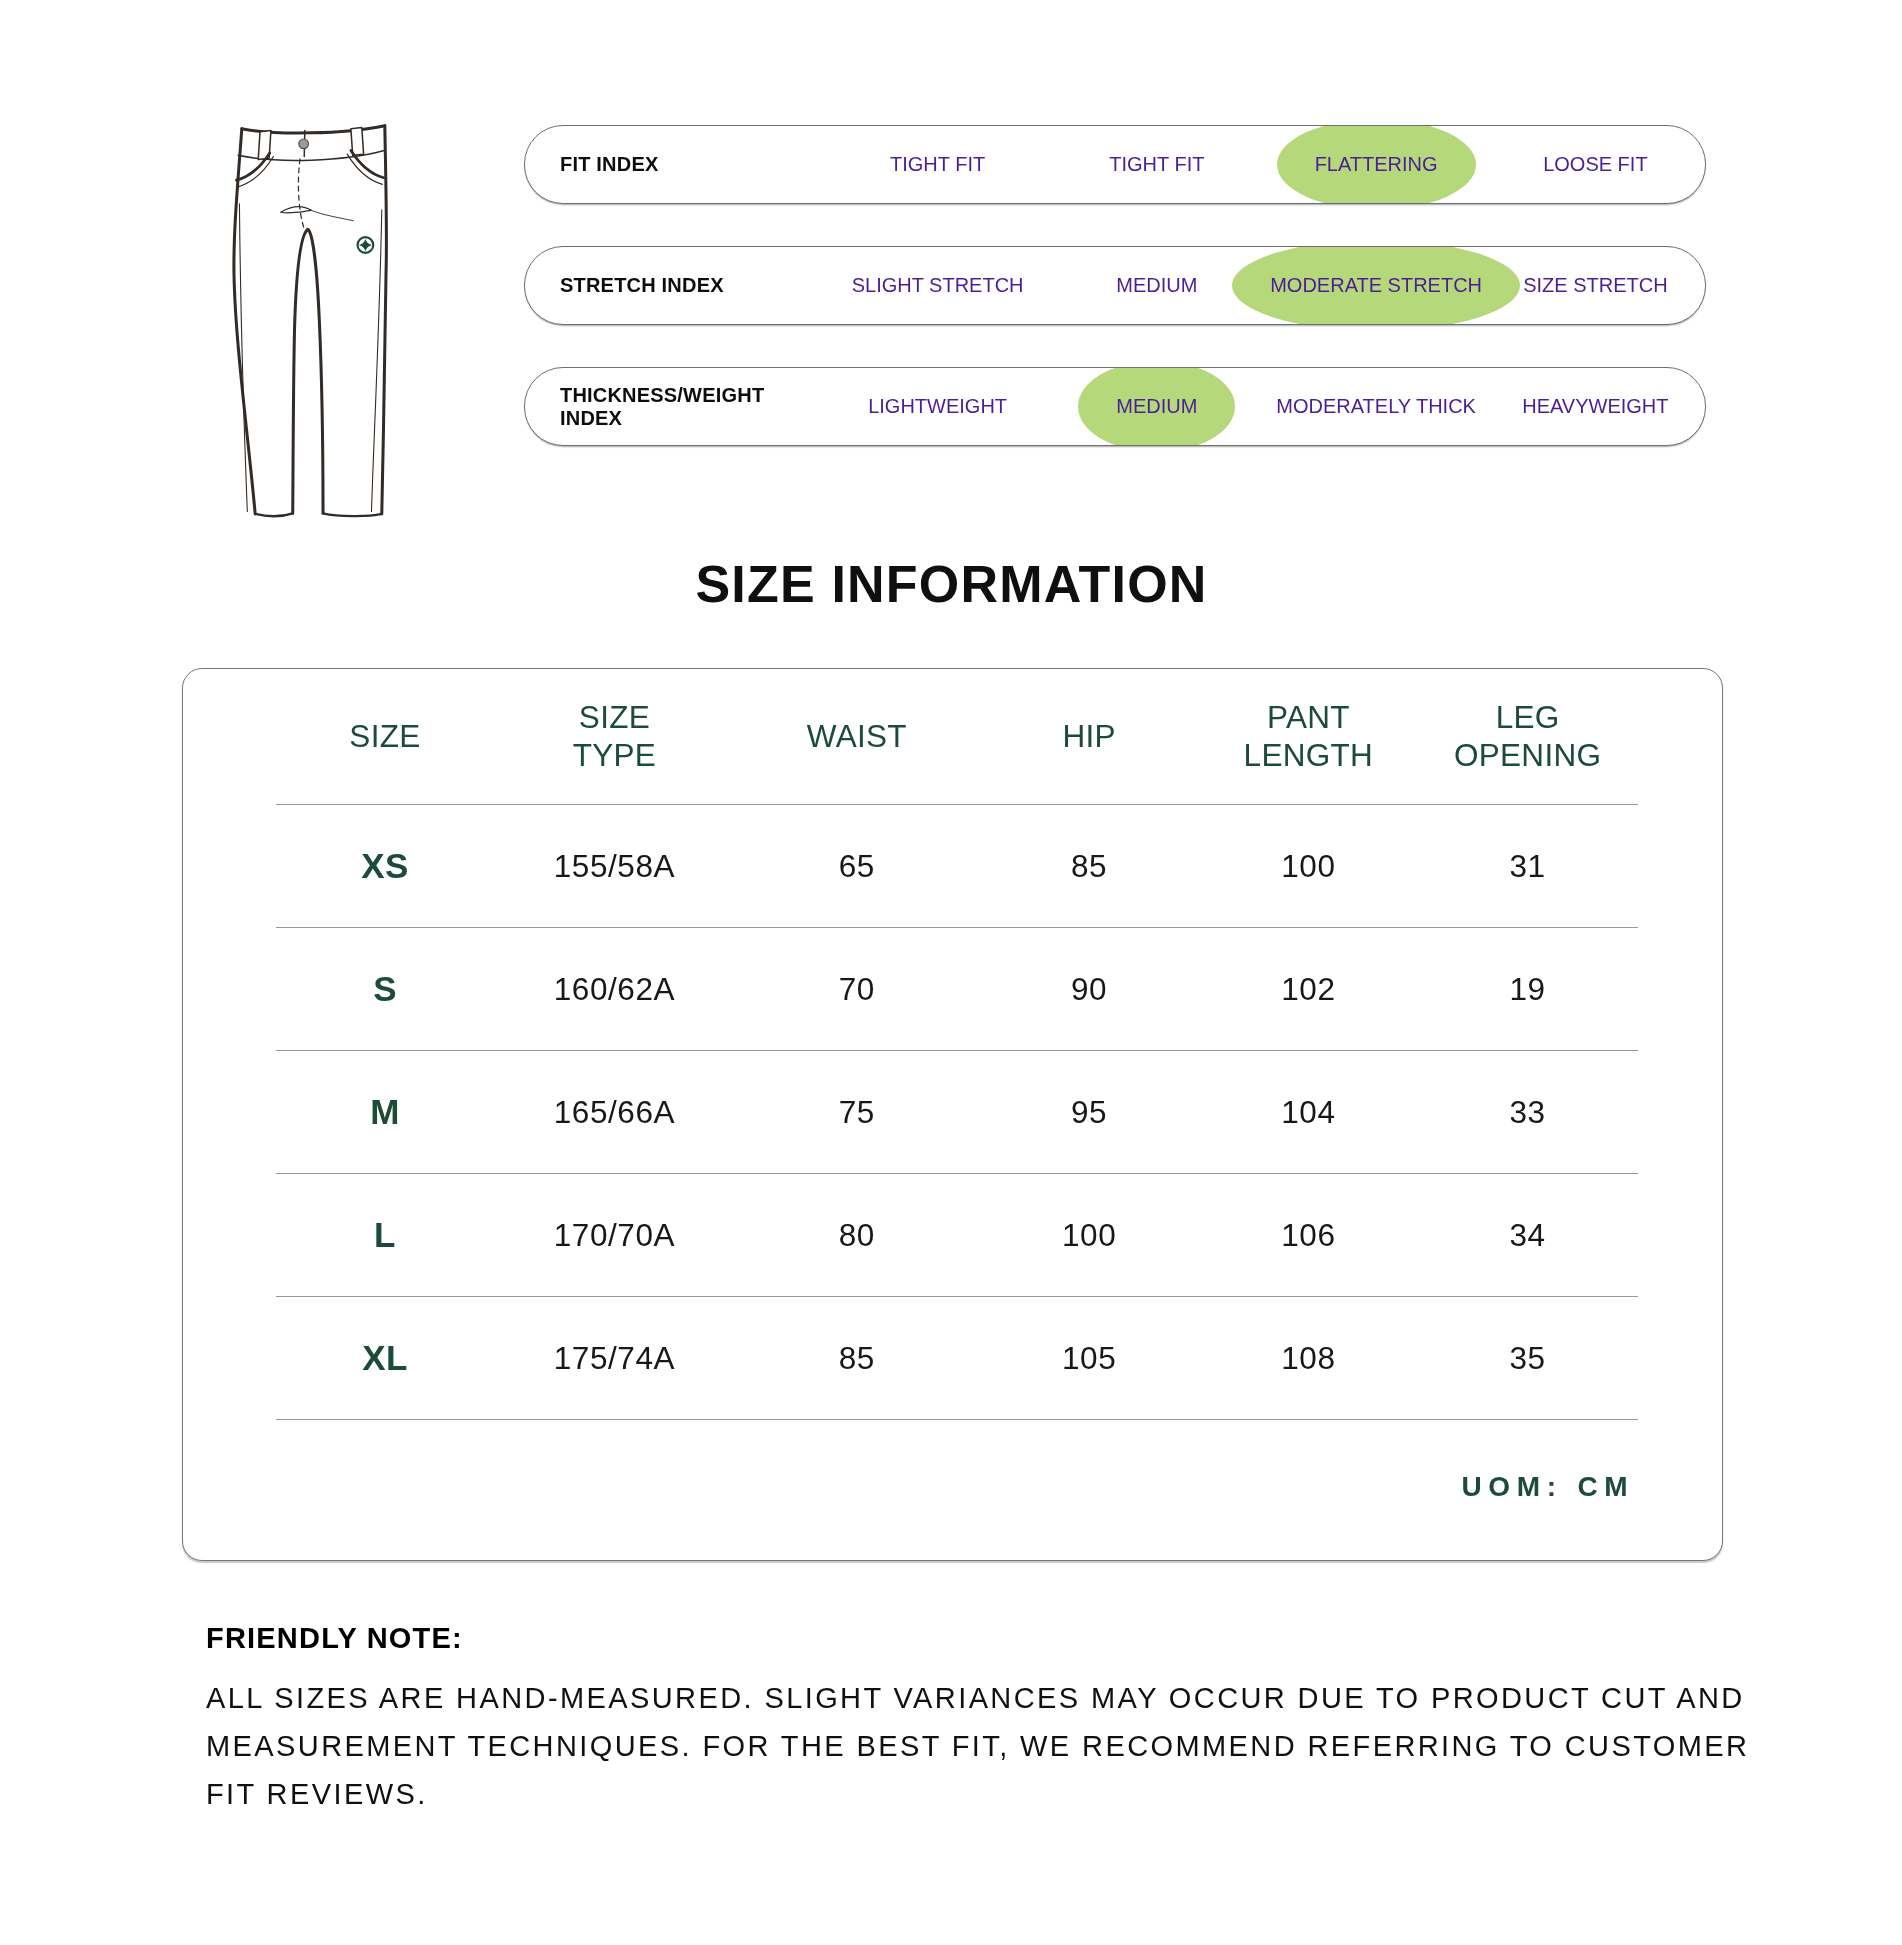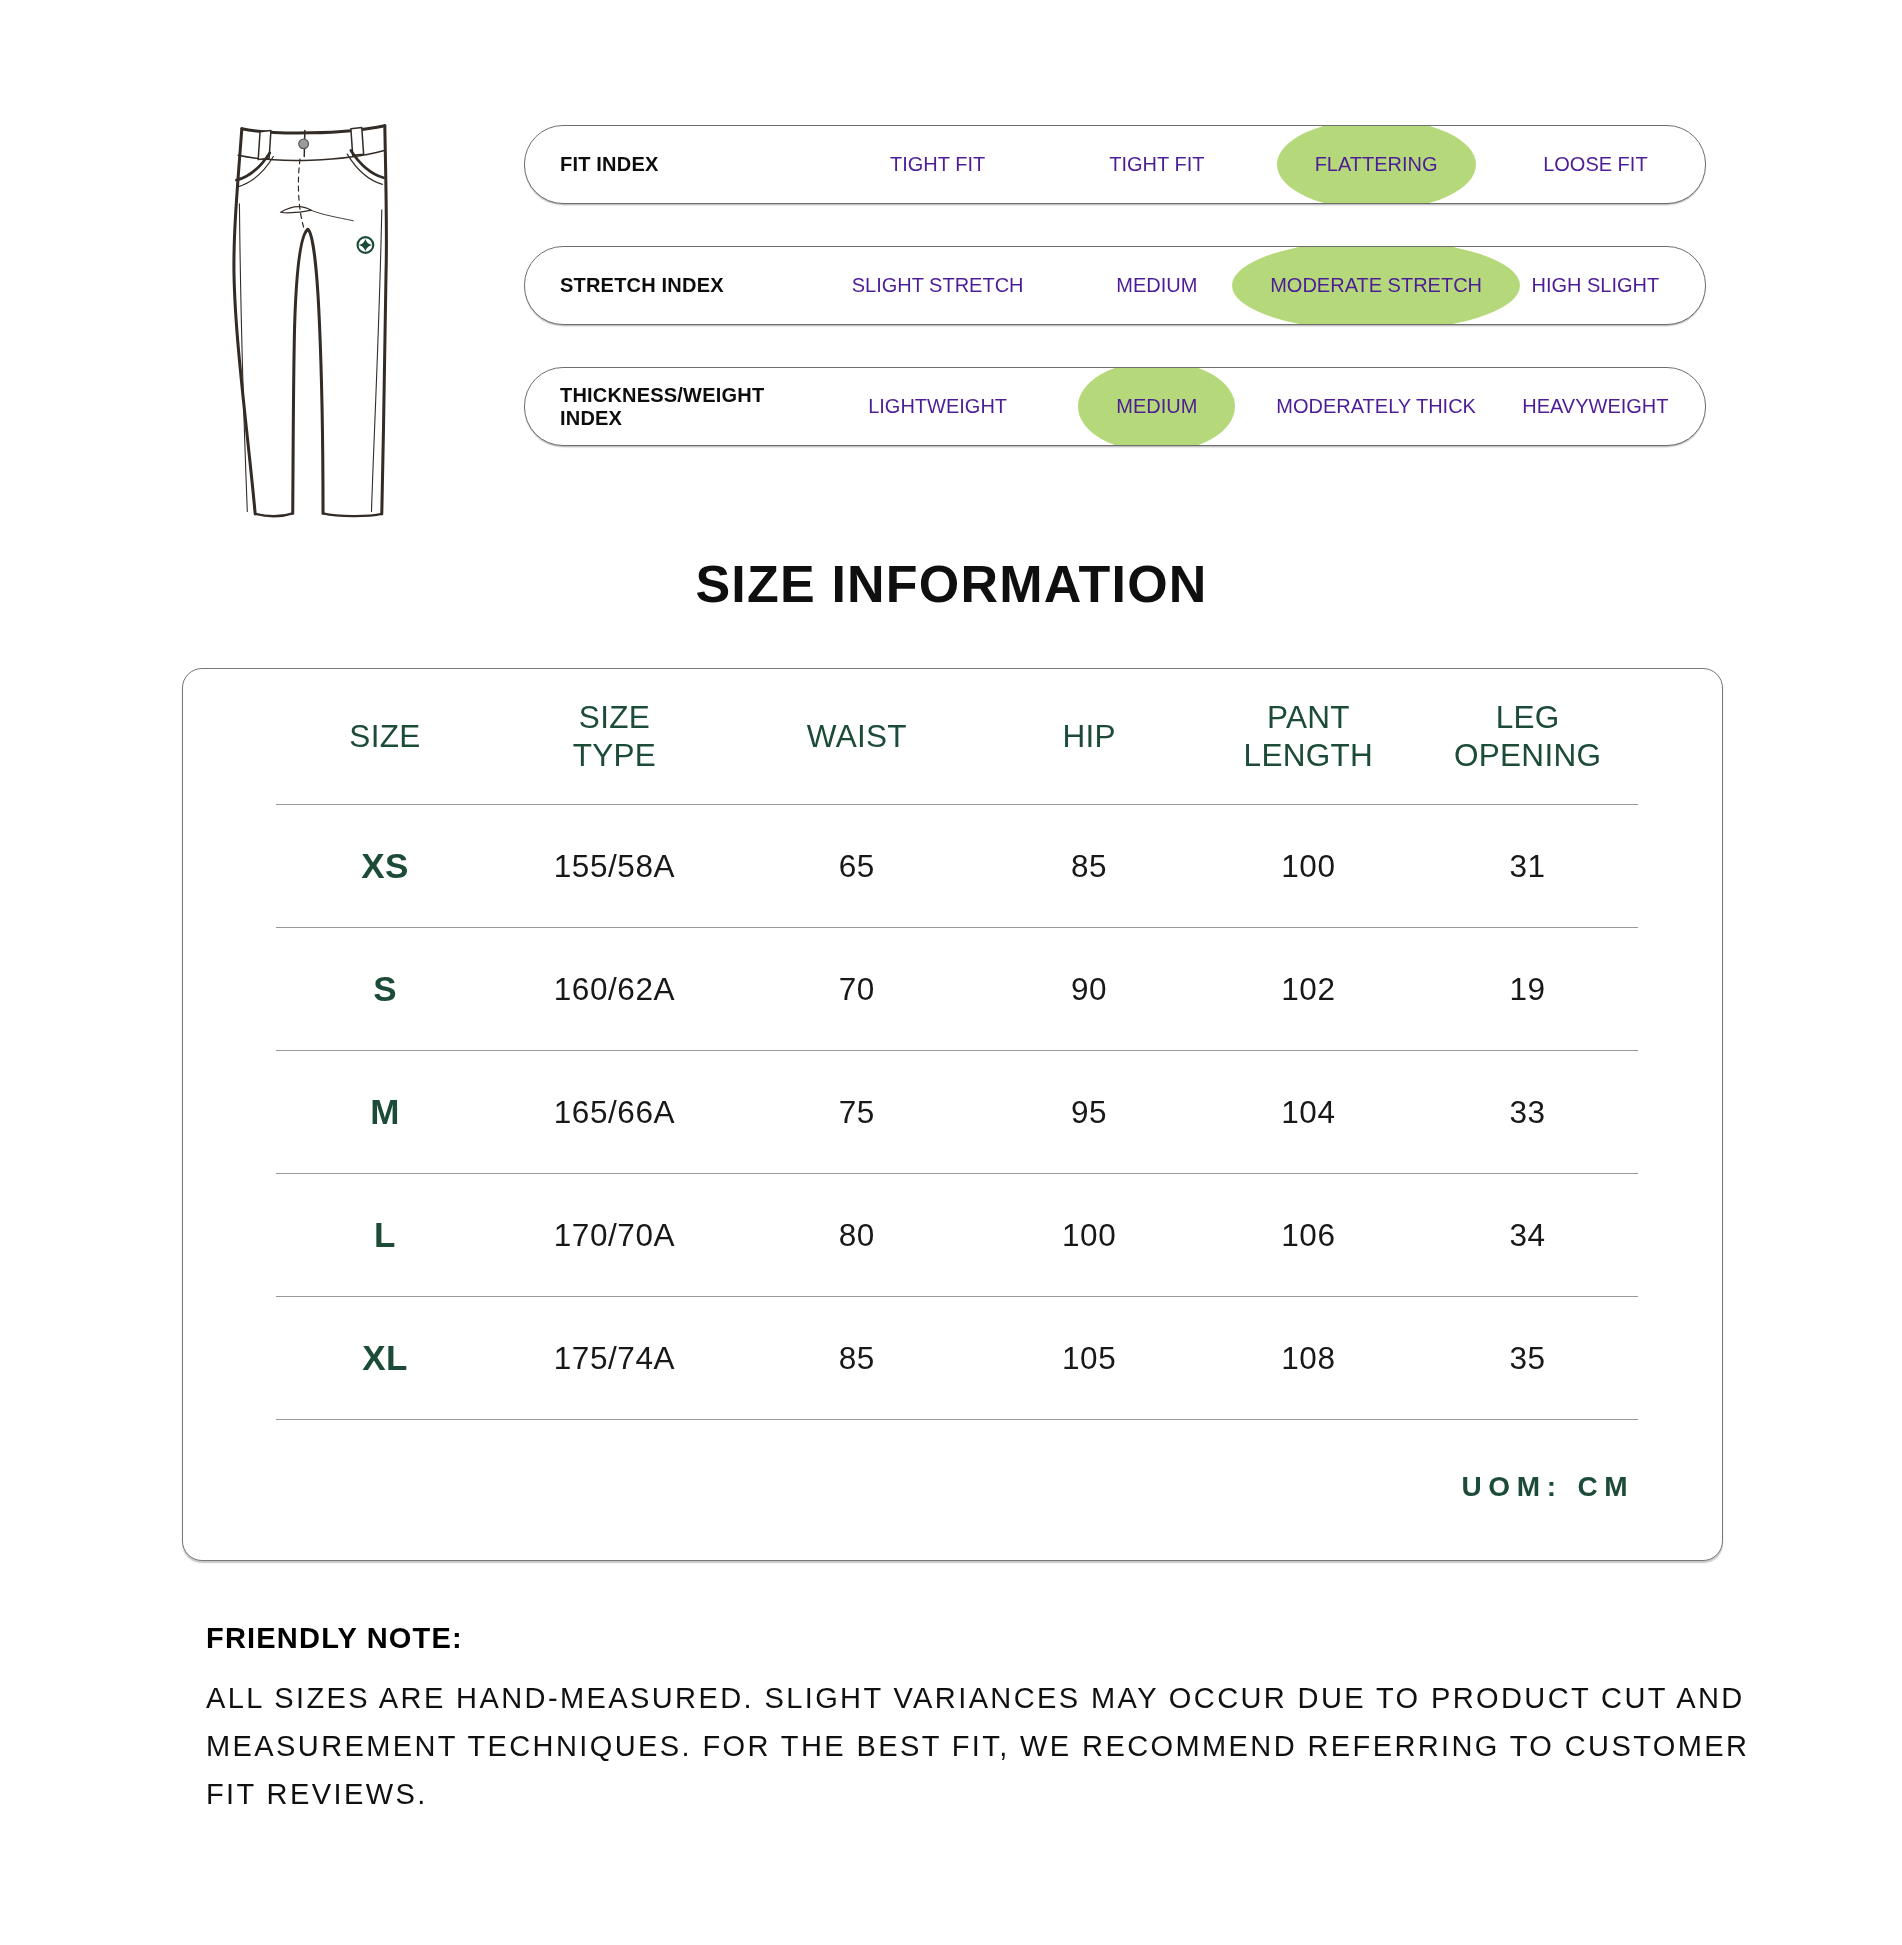--- a/index.html
+++ b/index.html
@@ -124,21 +124,21 @@
       <div class="pill-opt"><span class="txt">TIGHT FIT</span></div>
       <div class="pill-opt"><span class="txt">TIGHT FIT</span></div>
       <div class="pill-opt selected"><span class="txt">FLATTERING</span></div>
       <div class="pill-opt"><span class="txt">LOOSE FIT</span></div>
     </div>
     <div class="pill">
       <div class="pill-label">STRETCH INDEX</div>
       <div class="pill-opt"><span class="txt">SLIGHT STRETCH</span></div>
       <div class="pill-opt"><span class="txt">MEDIUM</span></div>
       <div class="pill-opt selected"><span class="txt">MODERATE STRETCH</span></div>
-      <div class="pill-opt"><span class="txt">HIGH SLIGHT</span></div>
+      <div class="pill-opt"><span class="txt">SIZE STRETCH</span></div>
     </div>
     <div class="pill">
       <div class="pill-label">THICKNESS/WEIGHT INDEX</div>
       <div class="pill-opt"><span class="txt">LIGHTWEIGHT</span></div>
       <div class="pill-opt selected"><span class="txt">MEDIUM</span></div>
       <div class="pill-opt"><span class="txt">MODERATELY THICK</span></div>
       <div class="pill-opt"><span class="txt">HEAVYWEIGHT</span></div>
     </div>
   </div>
 

